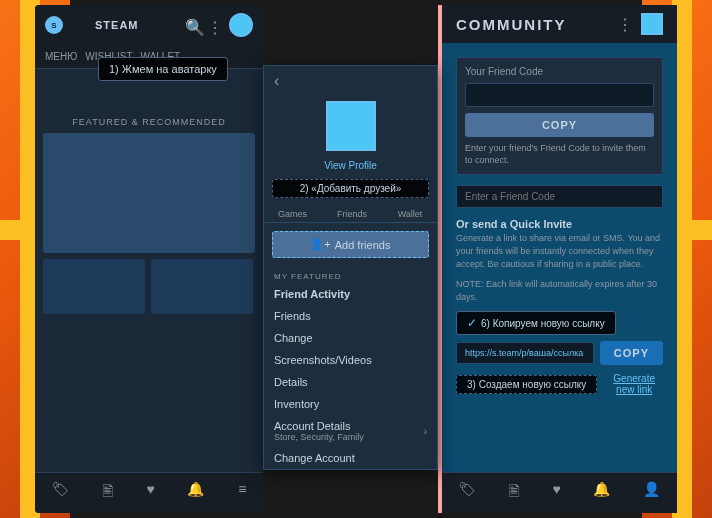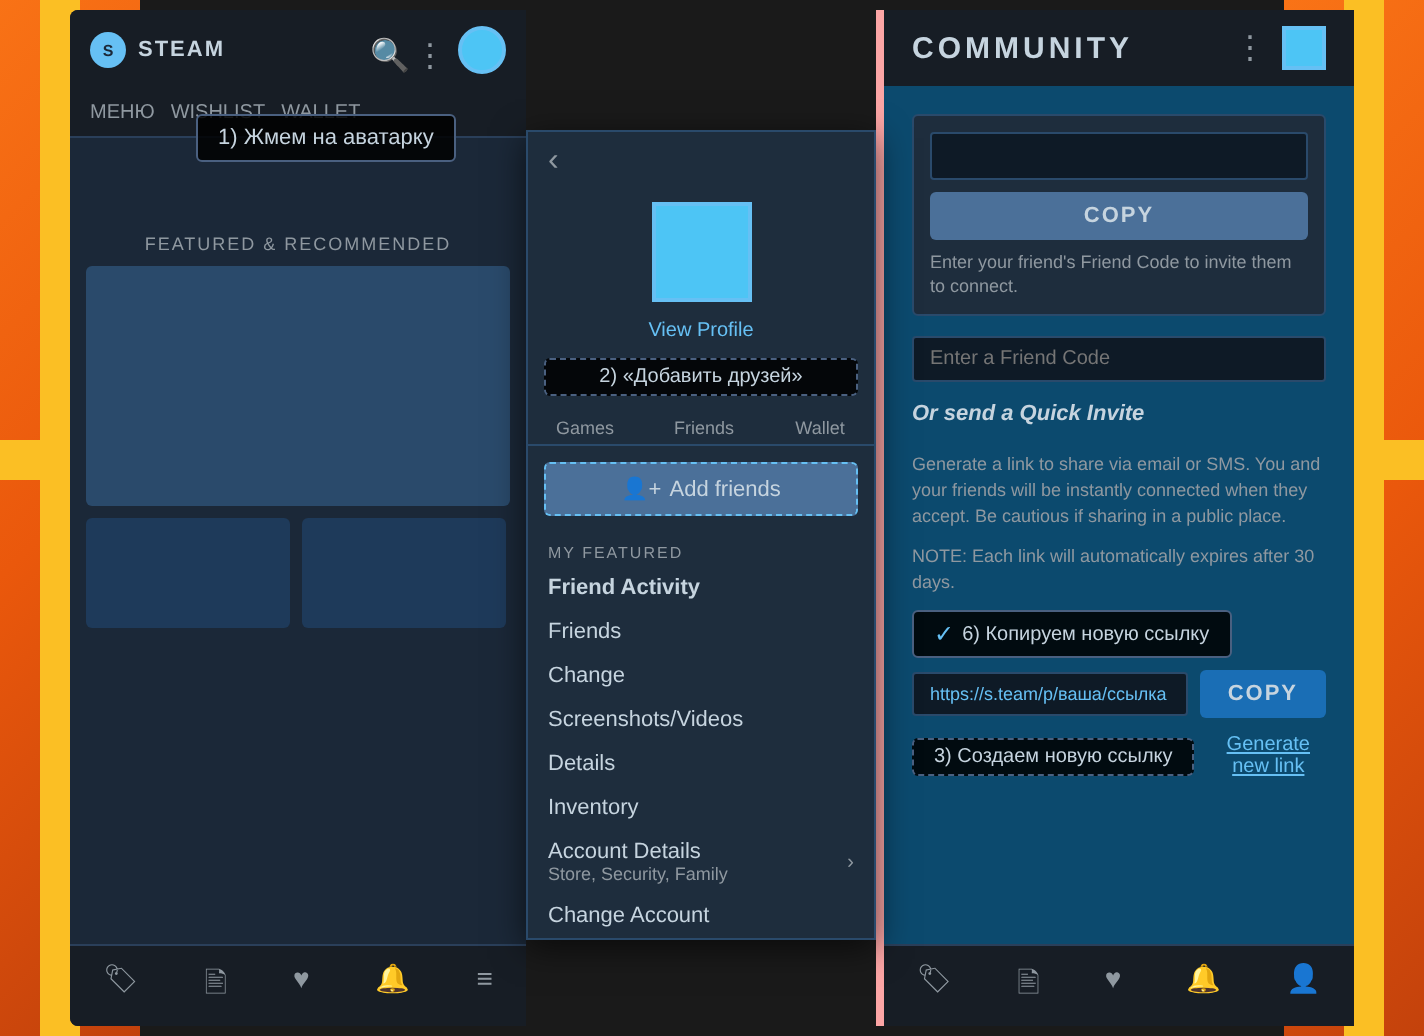--- a/index.html
+++ b/index.html
@@ -108,20 +108,21 @@
       font-size: 8px;
       color: #1b2838;
       font-weight: bold;
       flex-shrink: 0;
     }
     .steam-title {
       color: #c6d4df;
       font-size: 11px;
       font-weight: bold;
       letter-spacing: 1px;
+      margin-left: 26px;
     }
     .steam-header-icons {
       margin-left: auto;
       display: flex;
       gap: 8px;
       align-items: center;
     }
     .header-icon {
       width: 14px;
       height: 14px;
@@ -410,22 +411,21 @@
       padding: 5px 8px;
       font-size: 10px;
       border-radius: 2px;
       margin-bottom: 10px;
     }
 
     .quick-invite-label {
       color: #c6d4df;
       font-size: 11px;
       font-weight: bold;
-      margin-bottom: 13px;
-      font-style: italic;
+      margin-bottom: 2px;
     }
     .quick-invite-desc {
       color: #8f98a0;
       font-size: 9px;
       line-height: 1.4;
       margin-bottom: 8px;
     }
 
     .step4-tooltip {
       background: rgba(0,0,0,0.85);
@@ -611,20 +611,21 @@
       <div class="community-header-right">
         <span class="community-menu-icon">⋮</span>
         <div class="community-avatar"></div>
       </div>
     </div>
 
     <div class="community-body">
 
       
       <div class="friend-code-box">
+        <div class="section-label">Your Friend Code</div>
         <input class="friend-code-input" type="text" readonly="" style="">
         <button class="copy-btn">COPY</button>
         <div class="invite-hint">Enter your friend's Friend Code to invite them to connect.</div>
       </div>
 
       <input class="enter-code-input" type="text" placeholder="Enter a Friend Code" style="">
 
       
       <div class="quick-invite-label">Or send a Quick Invite</div>
       <div class="quick-invite-desc">Generate a link to share via email or SMS. You and your friends will be instantly connected when they accept. Be cautious if sharing in a public place.</div>

